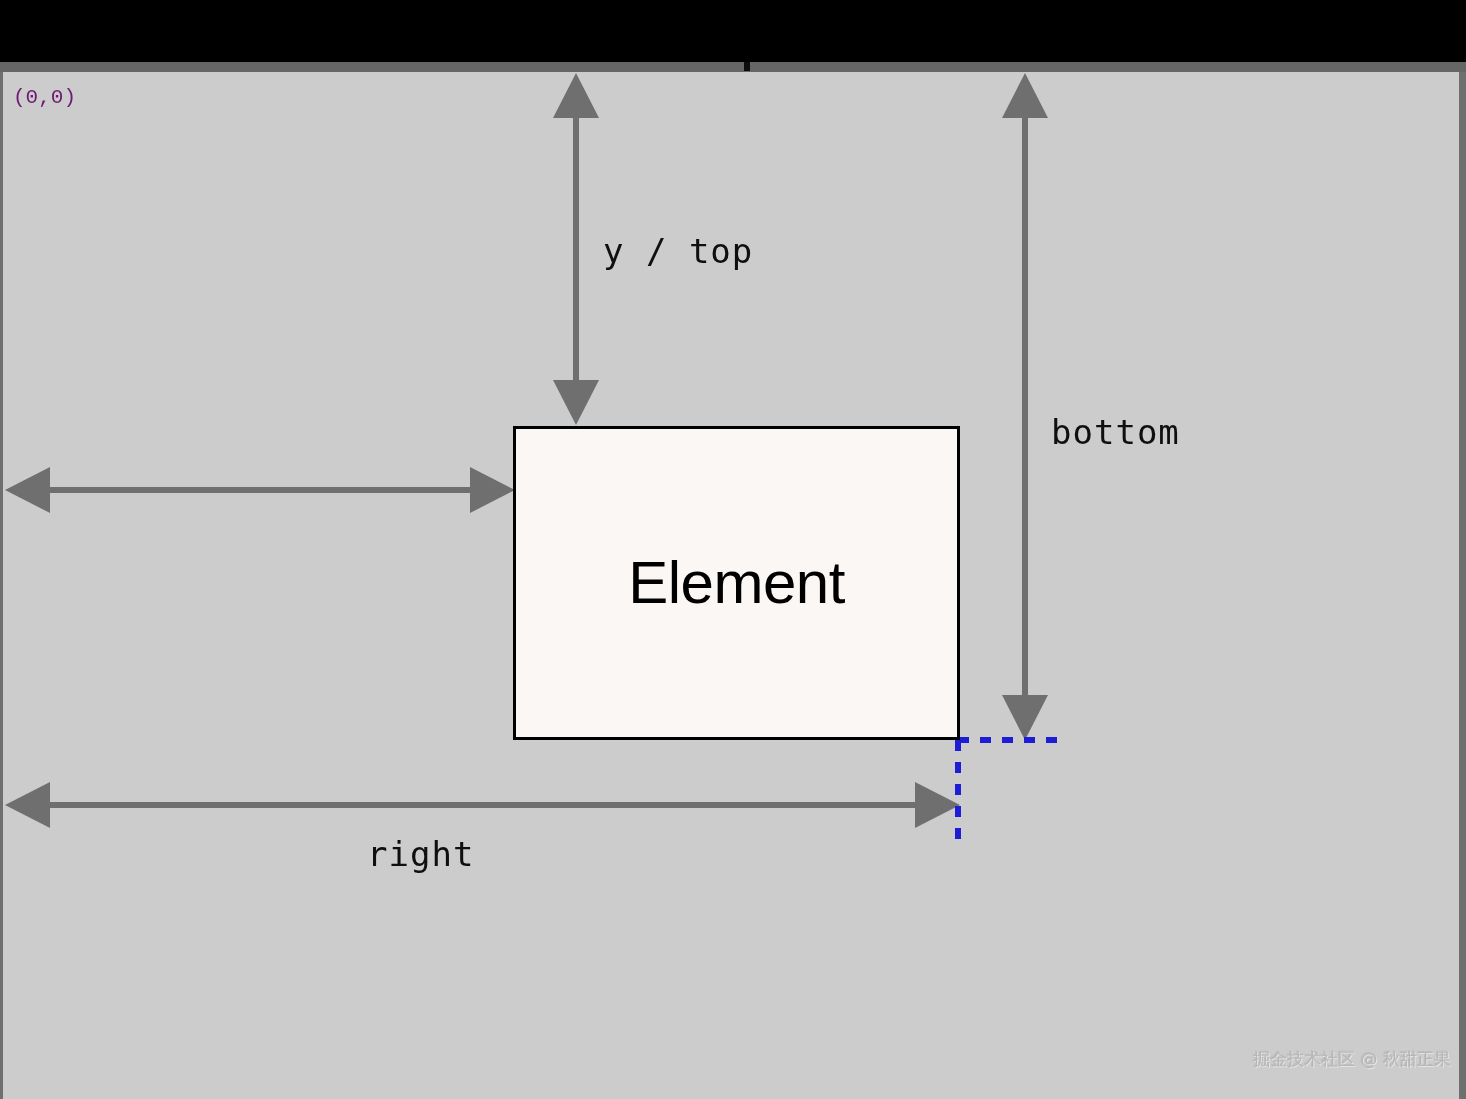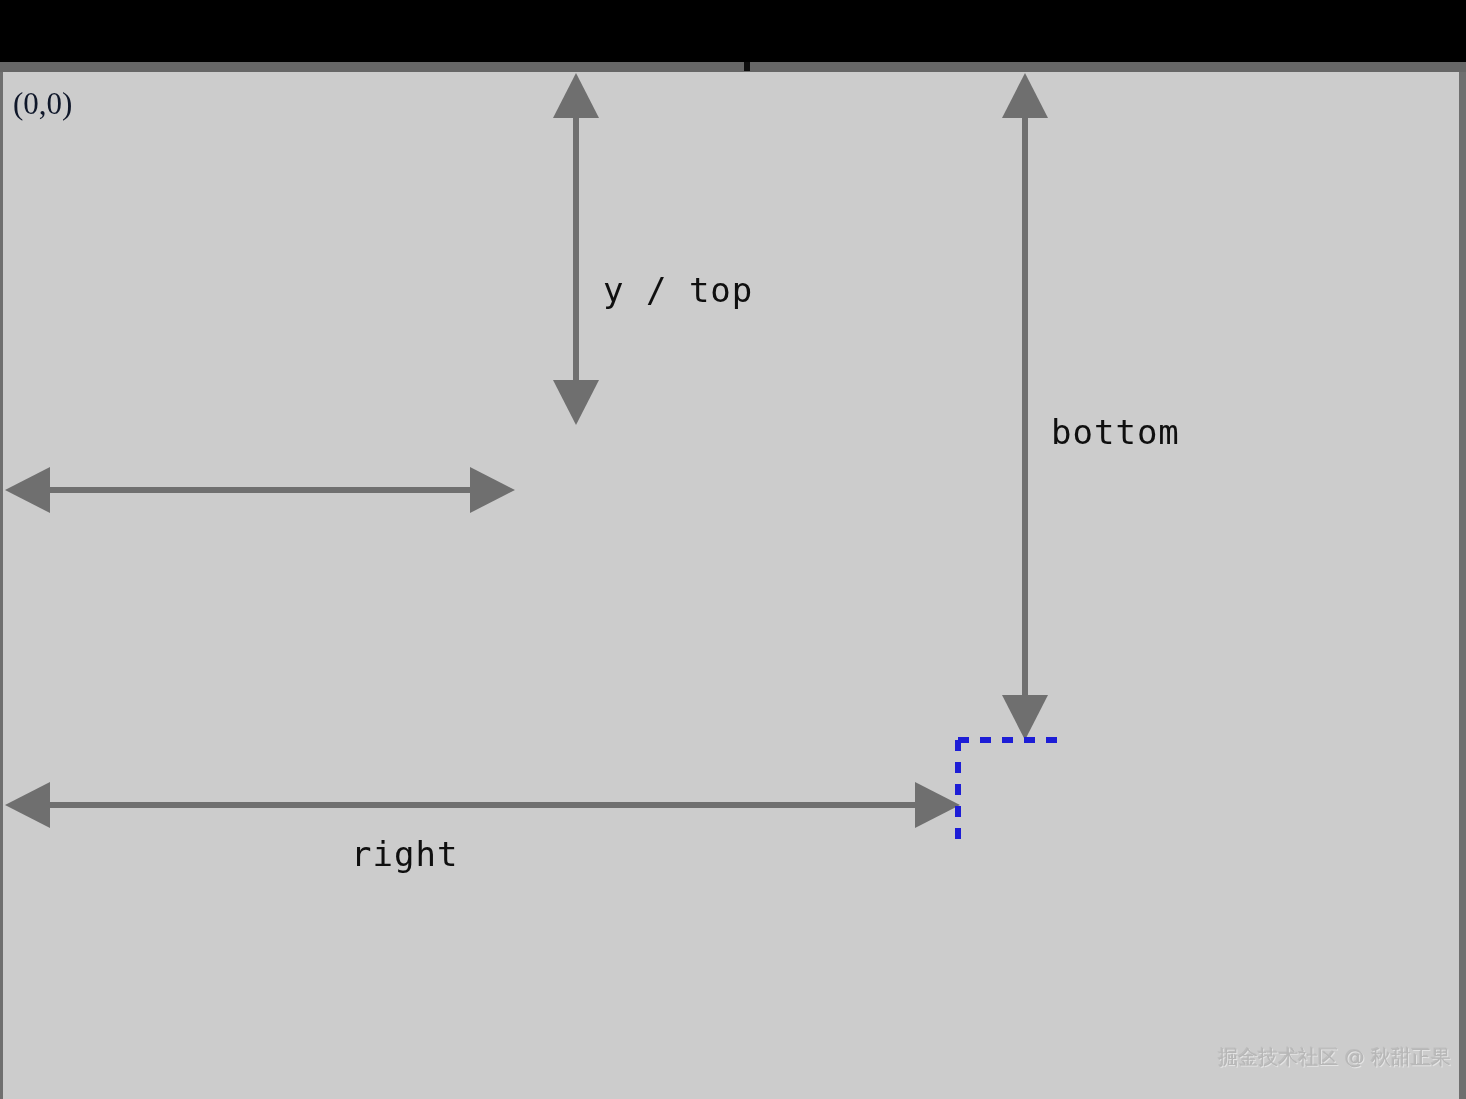--- a/index.html
+++ b/index.html
@@ -53,23 +53,23 @@
   #canvas-inner {
     position: absolute;
     left: 0; top: 0;
     width: 1466px;
     height: 1027px;
   }
   .origin-label {
     position: absolute;
     left: 10px;
     top: 14px;
-    font-family: Liberation Serif, serif;
-    font-size: 31px;
-    color: #0f172a;
+    font-family: Liberation Mono, monospace;
+    font-size: 21px;
+    color: #701a75;
     letter-spacing: 0px;
     white-space: nowrap;
   }
   
   #element-box {
     position: absolute;
     left: 510px;
     top: 354px;
     width: 447px;
     height: 314px;
@@ -89,39 +89,39 @@
   }
   
   .measure-label {
     position: absolute;
     font-family: "DejaVu Sans Mono", "Liberation Mono", monospace;
     font-size: 34px;
     color: #0f0f0f;
     white-space: nowrap;
     letter-spacing: 1px;
   }
-  #label-ytop   { left: 600px; top: 159px; margin-top: 39px; }
+  #label-ytop   { left: 600px; top: 159px; }
   #label-bottom { left: 1048px; top: 315px; margin-top: 25px; }
   #label-xleft  { left: 162px; top: 447px; }
-  #label-right  { left: 348px; top: 762px; }
+  #label-right  { left: 364px; top: 762px; }
 
   svg.overlay {
     position: absolute;
     left: 0; top: 0;
     width: 1466px;
     height: 1027px;
     pointer-events: none;
   }
   
   #watermark {
     position: absolute;
     right: 18px;
     bottom: 28px;
     font-family: "DejaVu Sans", sans-serif;
-    font-size: 20px;
+    font-size: 17px;
     color: #b6b6b6;
     text-shadow: 1px 1px 0 #e6e6e6, -1px -1px 0 #bdbdbd;
     white-space: nowrap;
     opacity: 0.95;
   }
 </style>
 </head>
 <body>
 
 <div id="page">
@@ -160,20 +160,23 @@
           <polygon points="2,733 47,710 47,756" fill="#6f6f6f"></polygon>
           <polygon points="957,733 912,710 912,756" fill="#6f6f6f"></polygon>
         </g>
 
         <g>
           <line x1="955" y1="668" x2="1060" y2="668" stroke="#1d1dd6" stroke-width="6" stroke-dasharray="11 11"></line>
           <line x1="955" y1="668" x2="955" y2="772" stroke="#1d1dd6" stroke-width="6" stroke-dasharray="11 11"></line>
         </g>
       </svg>
 
+      <div id="element-box">
+        <span id="element-label">Element</span>
+      </div>
 
       <div id="label-ytop" class="measure-label">y / top</div>
       <div id="label-bottom" class="measure-label">bottom</div>
       <div id="label-right" class="measure-label">right</div>
 
       <div id="watermark">掘金技术社区 @ 秋甜正果</div>
 
     </div>
   </div>
 </div>

